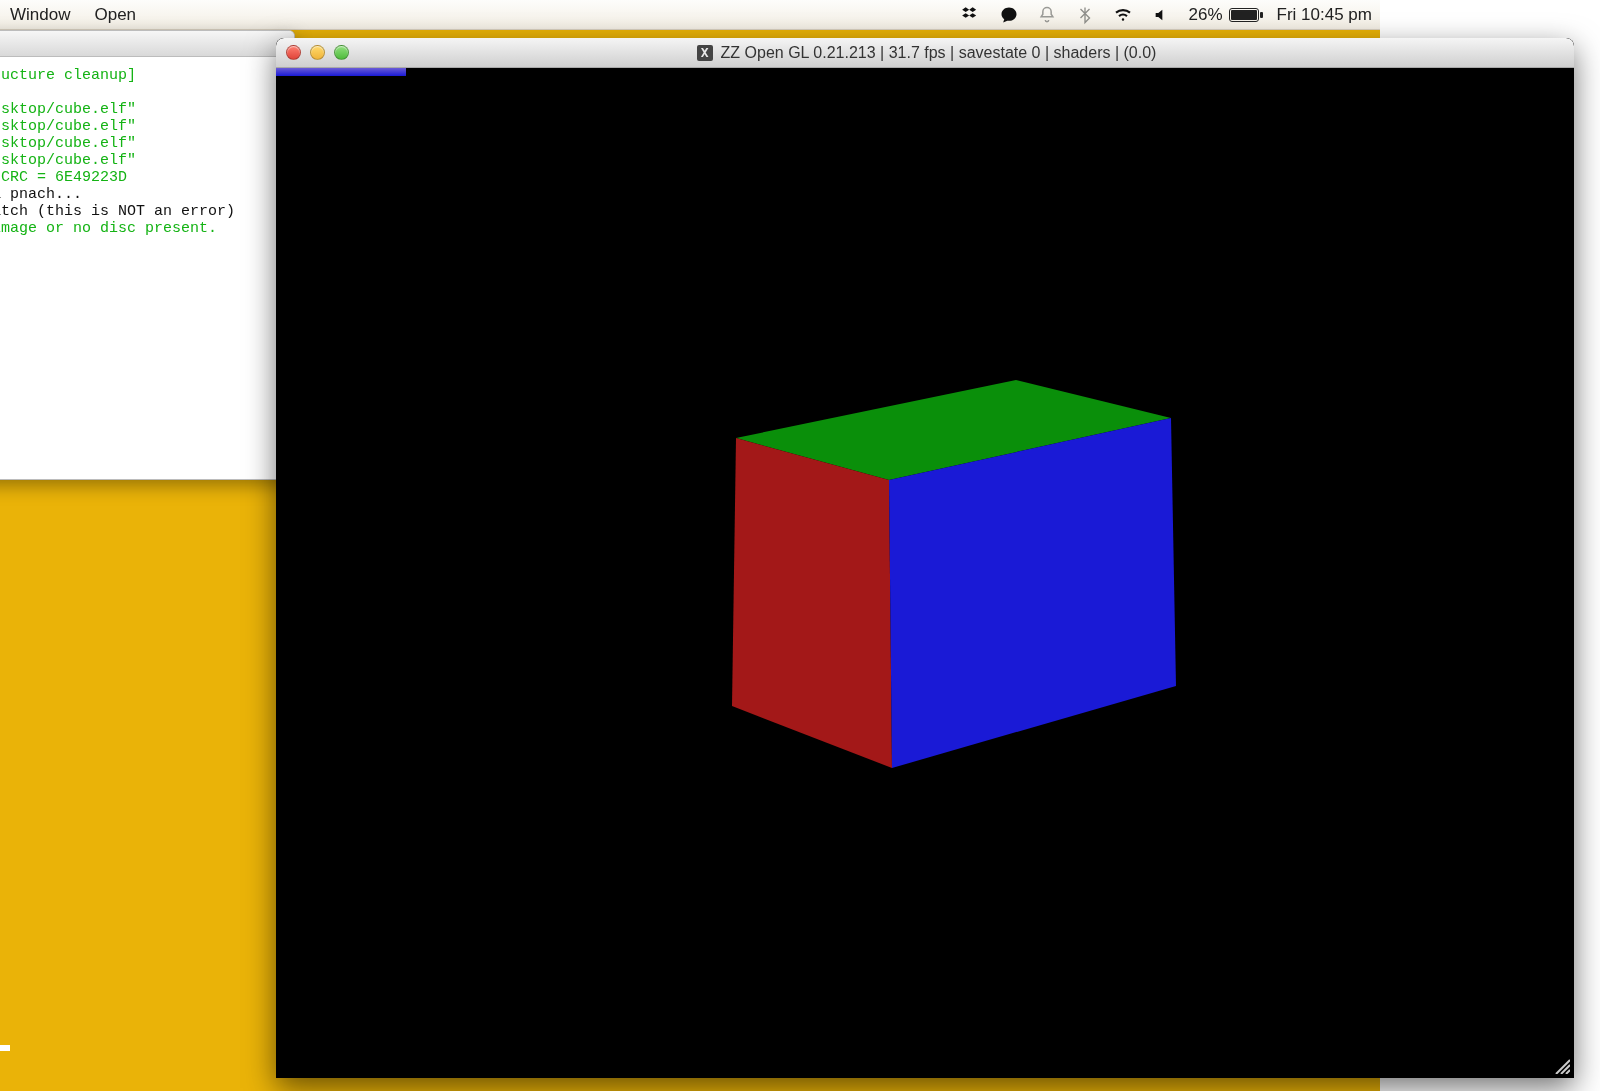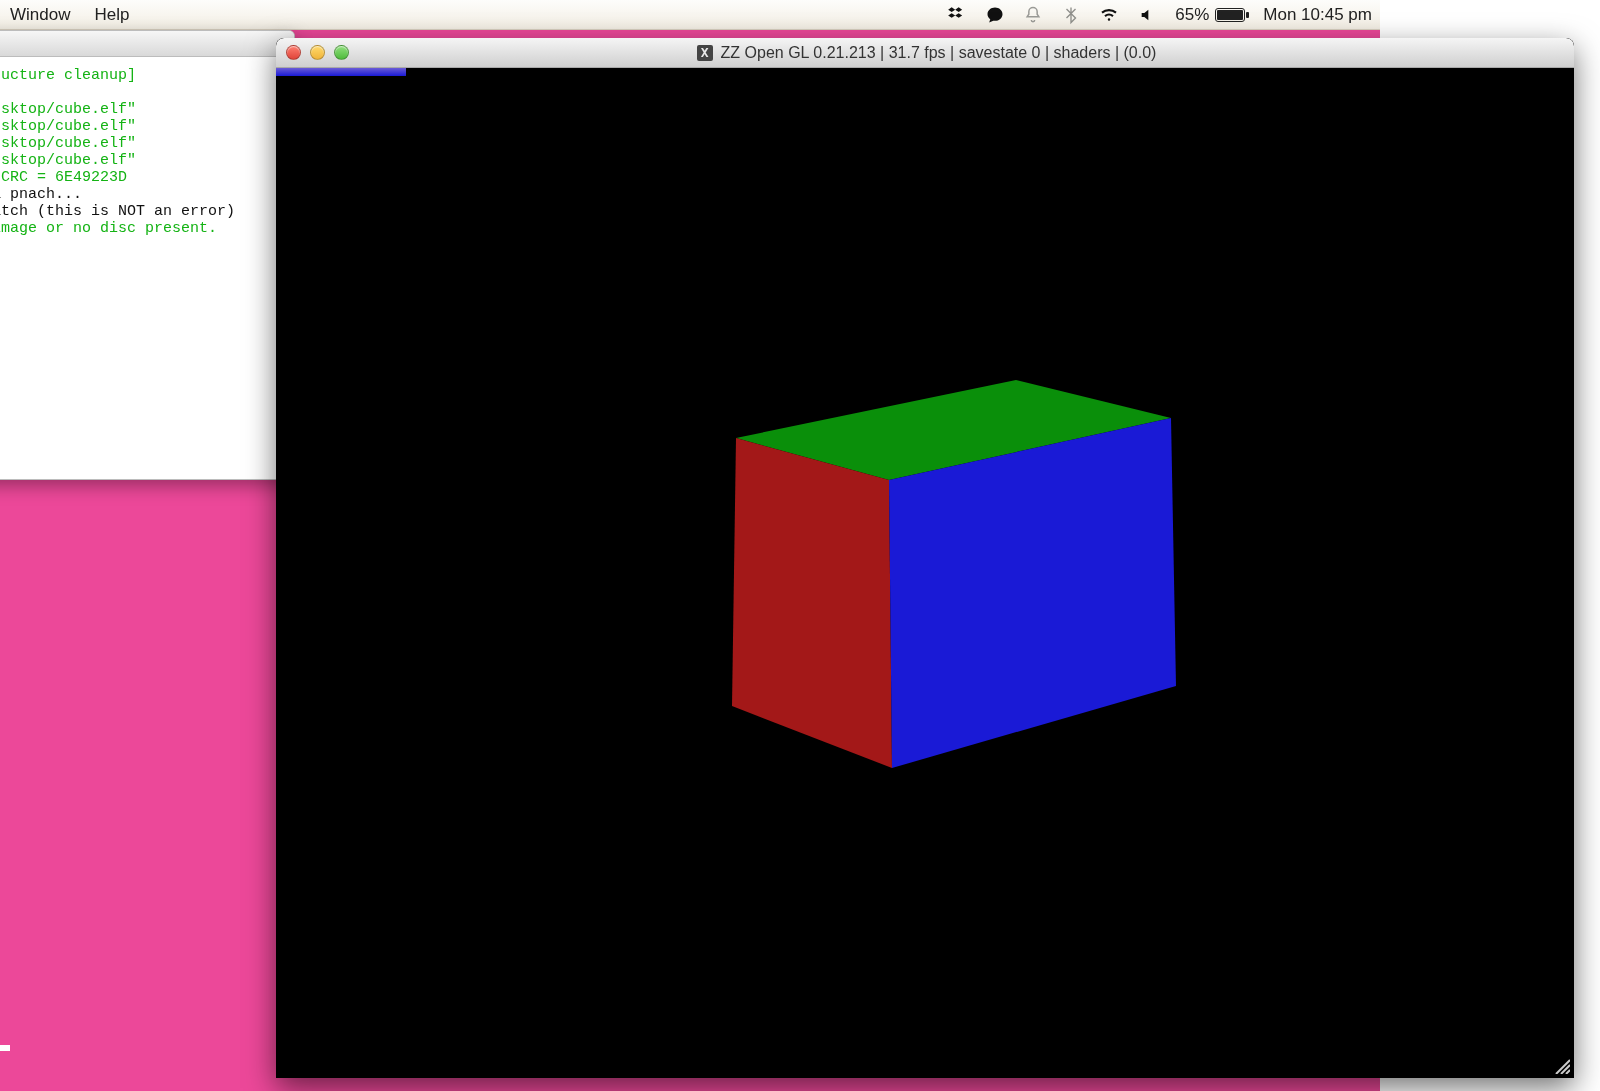--- a/index.html
+++ b/index.html
@@ -1,17 +1,17 @@
 <!DOCTYPE html>
 <html><head>
 <meta charset="utf-8">
 <style>
   * { margin: 0; padding: 0; box-sizing: border-box; }
   html, body { width: 1600px; height: 1091px; overflow: hidden; font-family: "Lucida Grande", "Helvetica Neue", Arial, sans-serif; }
-  .viewport { position: relative; width: 1380px; height: 1091px; background: #ec4899; }
+  .viewport { position: relative; width: 1380px; height: 1091px; background: #eab308; }
 
   
   .menubar {
     position: absolute; top: 0; left: 0; right: 0; height: 30px;
     background: linear-gradient(to bottom, #fdfdfb 0%, #f3eee4 100%);
     display: flex; align-items: center;
     font-size: 17px; color: #222; padding: 0 8px;
     border-bottom: 1px solid #d7cfbf;
   }
   .menubar .menu-left { display: flex; gap: 24px; padding-left: 2px; }
@@ -74,21 +74,21 @@
   .edge-blip { position:absolute; left:0; top:1045px; width:10px; height:6px; background:#fff;}
 </style>
 </head>
 <body>
 
 <div class="viewport">
 
   <div class="menubar">
     <div class="menu-left">
       <span class="menu-item">Window</span>
-      <span class="menu-item">Help</span>
+      <span class="menu-item">Open</span>
     </div>
     <div class="menu-right">
       <span class="status-icon">
         <svg viewBox="0 0 24 24" width="20" height="20" fill="#111">
             <path d="M6 3l6 4-6 4-6-4 6-4zm12 0l6 4-6 4-6-4 6-4zM6 13l6 4-6 4-6-4 6-4zm12 0l6 4-6 4-6-4 6-4z" transform="scale(0.7) translate(2,1)"></path>
           </svg>
       </span>
       <span class="status-icon">
         <svg viewBox="0 0 24 24" width="20" height="20" fill="#111">
             <path d="M12 3C7 3 3 6.5 3 11c0 2.4 1.3 4.6 3.3 6L5 21l5-2.2c.6.1 1.3.2 2 .2 5 0 9-3.5 9-8s-4-8-9-8z"></path>
@@ -109,26 +109,26 @@
         <svg viewBox="0 0 24 24" width="22" height="20" fill="#111">
             <path d="M12 19a1.5 1.5 0 1 0 0-3 1.5 1.5 0 0 0 0 3zm-4-4.7a6.5 6.5 0 0 1 8 0l1.6-1.9a9 9 0 0 0-11.2 0L8 14.3zm-3.6-4.2a12 12 0 0 1 15.2 0l1.6-1.9a14.5 14.5 0 0 0-18.4 0l1.6 1.9z"></path>
           </svg>
       </span>
       <span class="status-icon">
         <svg viewBox="0 0 24 24" width="16" height="20" fill="#111">
             <path d="M4 9v6h4l6 5V4l-6 5H4z"></path>
           </svg>
       </span>
       <span class="battery-wrap">
-        <span>65%</span>
+        <span>26%</span>
         <span class="battery-shell">
             <span class="battery-fill"></span>
           </span>
       </span>
-      <span class="clock-text">Mon 10:45 pm</span>
+      <span class="clock-text">Fri 10:45 pm</span>
     </div>
   </div>
 
   <div class="terminal-window">
     <div class="terminal-titlebar">
       
     </div>
     <div class="terminal-body" id="terminal-lines"><div class="t-green">em/structure cleanup]</div><div class="t-green"></div><div class="t-green"></div><div class="t-green">.elf</div><div class="t-green"></div><div class="t-green">ert/Desktop/cube.elf"</div><div class="t-green">ert/Desktop/cube.elf"</div><div class="t-green">ert/Desktop/cube.elf"</div><div class="t-green">ert/Desktop/cube.elf"</div><div class="t-green">.elf; CRC = 6E49223D</div><div class="t-black">load a pnach...</div><div class="t-black">t a patch (this is NOT an error)</div><div class="t-green"></div><div class="t-green">d cd image or no disc present.</div></div>
   </div>
 

